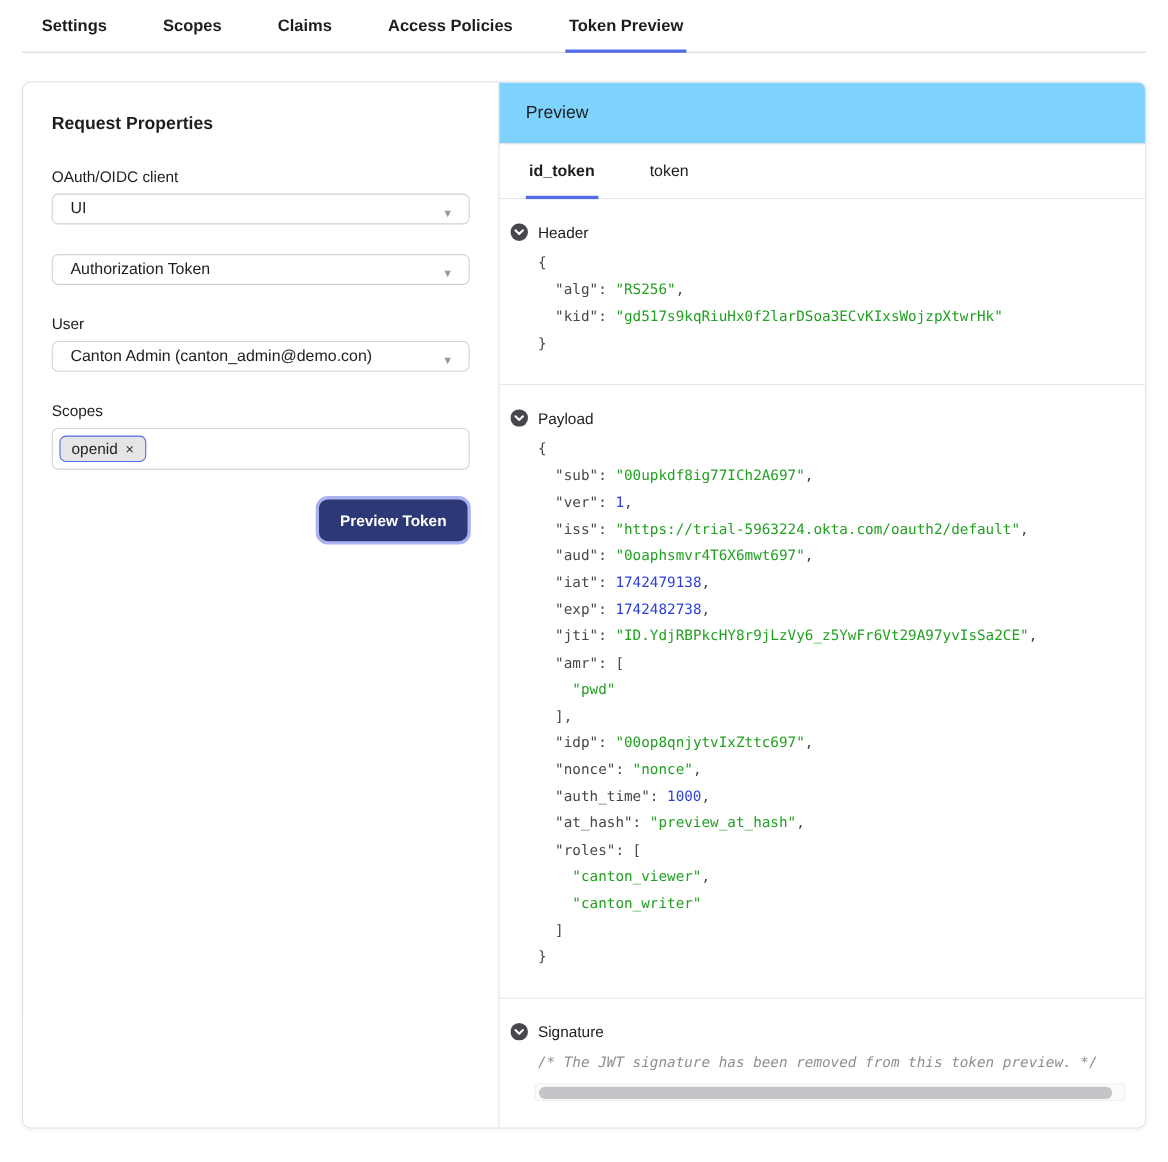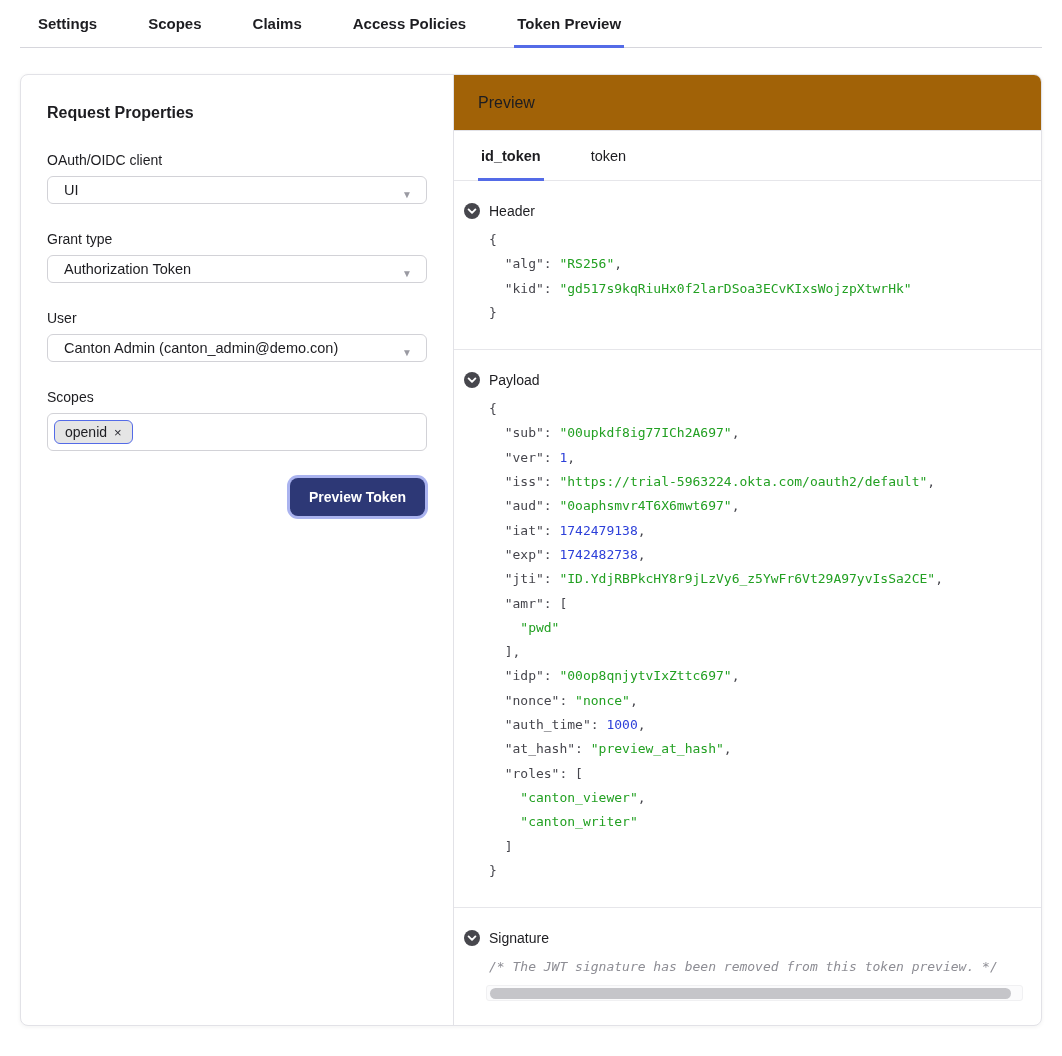--- a/index.html
+++ b/index.html
@@ -51,21 +51,21 @@
   .chip-x { font-size:13px; line-height:1; cursor:pointer; color:#2b2b33; }
   .btn-row { display:flex; justify-content:flex-end; margin-top:27px; padding-right:2px; }
   .btn-primary {
     font-family:inherit; background:#2d3876; color:#fff; font-size:14px; font-weight:700;
     border:none; border-radius:8px; padding:11px 19px; cursor:pointer;
     box-shadow:0 0 0 3px #aab3ef;
   }
 
   
   .preview-head {
-    background:#a16207; border-bottom:1px solid #e2e2e7; height:56px;
+    background:#7dd3fc; border-bottom:1px solid #e2e2e7; height:56px;
     display:flex; align-items:center; padding-left:24px;
     font-size:16px; font-weight:500;
   }
   .ptabs { display:flex; gap:44px; padding-left:24px; border-bottom:1px solid #e6e6ea; }
   .ptab2 {
     font-size:14.5px; padding:17px 3px 14px; cursor:pointer;
     border-bottom:3px solid transparent; margin-bottom:-1px;
   }
   .ptab2.active { font-weight:700; border-bottom-color:#546be7; }
 
@@ -114,21 +114,20 @@
 
     <div class="fgroup">
       <div class="flabel">OAuth/OIDC client</div>
       <div class="selectbox">
         <span>UI</span>
         <span class="caret">▼</span>
       </div>
     </div>
 
     <div class="fgroup">
-      <div class="flabel">Grant type</div>
       <div class="selectbox">
         <span>Authorization Token</span>
         <span class="caret">▼</span>
       </div>
     </div>
 
     <div class="fgroup">
       <div class="flabel">User</div>
       <div class="selectbox">
         <span>Canton Admin (canton_admin@demo.con)</span>

